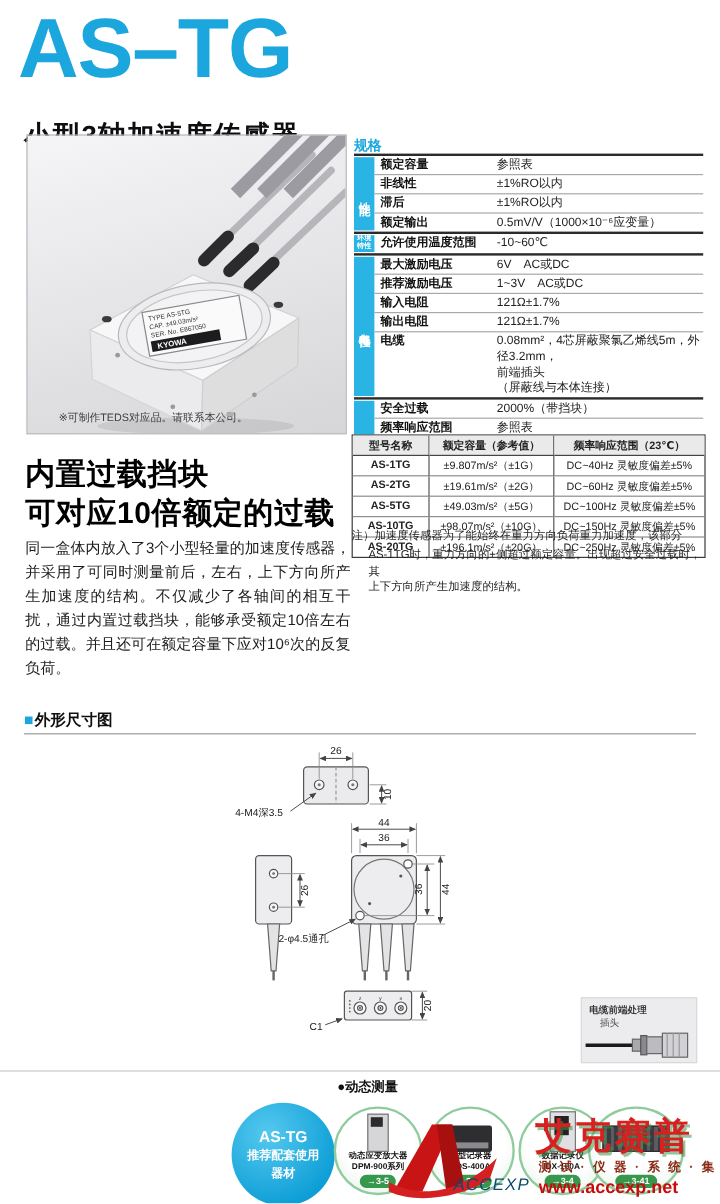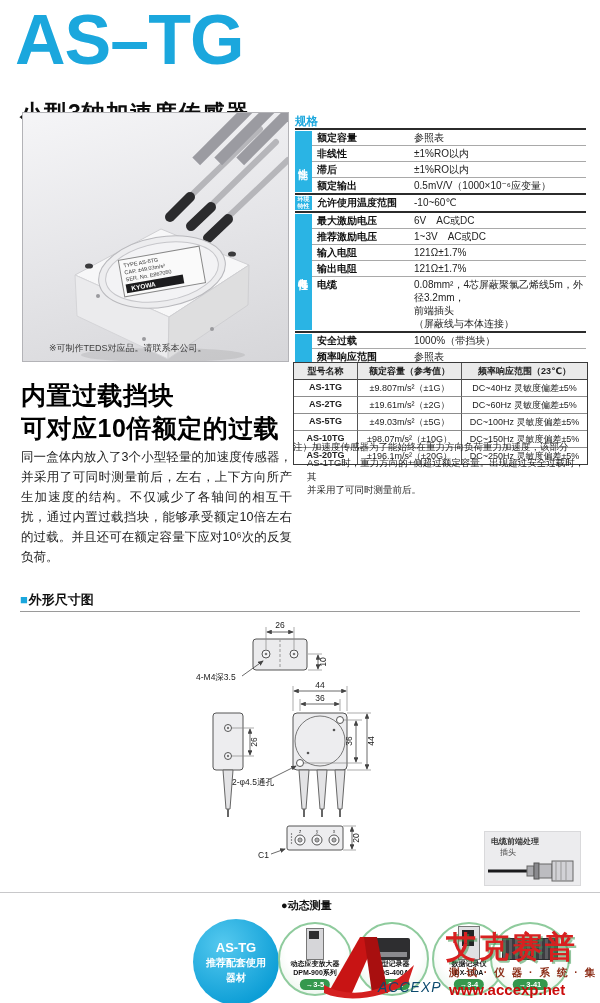--- a/index.html
+++ b/index.html
@@ -202,21 +202,21 @@
 前端插头
 （屏蔽线与本体连接）</div>
           </div>
       </div>
     </div>
     <div class="sec">
       <div class="sec-bar vert">机械特性</div>
       <div class="sec-rows">
         <div class="srow">
             <div class="sname">安全过载</div>
-            <div class="sval">1000%（带挡块）</div>
+            <div class="sval">2000%（带挡块）</div>
           </div>
         <div class="srow">
             <div class="sname">频率响应范围</div>
             <div class="sval">参照表</div>
           </div>
         <div class="srow">
             <div class="sname">横向灵敏度</div>
             <div class="sval">±4%</div>
           </div>
         <div class="srow">
@@ -244,21 +244,21 @@
     <div class="mc vr">±98.07m/s²（±10G）</div>
     <div class="mc">DC~150Hz 灵敏度偏差±5%</div>
     <div class="mc vr mmodel">AS-20TG</div>
     <div class="mc vr">±196.1m/s²（±20G）</div>
     <div class="mc">DC~250Hz 灵敏度偏差±5%</div>
   </div>
 
   <div class="abs" id="note">
     <div>注）加速度传感器为了能始终在重力方向负荷重力加速度，该部分</div>
     <div class="n-ind2 n-gap">AS-1TG时，重力方向的+侧超过额定容量。出现超过安全过载时，其</div>
-    <div class="n-ind2">并采用了可同时测量前后。</div>
+    <div class="n-ind2">上下方向所产生加速度的结构。</div>
   </div>
 
   <div class="abs" id="dims-head">
     <span class="sq">■</span><span>外形尺寸图</span>
   </div>
   <div class="abs" id="dims-rule"></div>
 
   <svg class="abs" id="dims-svg" width="430" height="272" viewBox="0 0 430 272">
     <defs>
       <marker id="ar" markerWidth="7" markerHeight="6" refX="6" refY="3" orient="auto-start-reverse">

